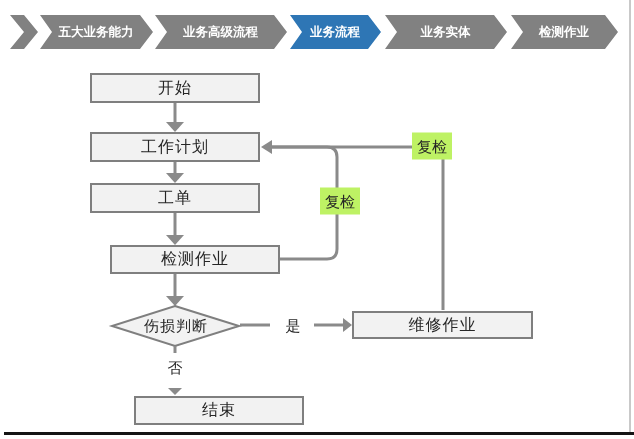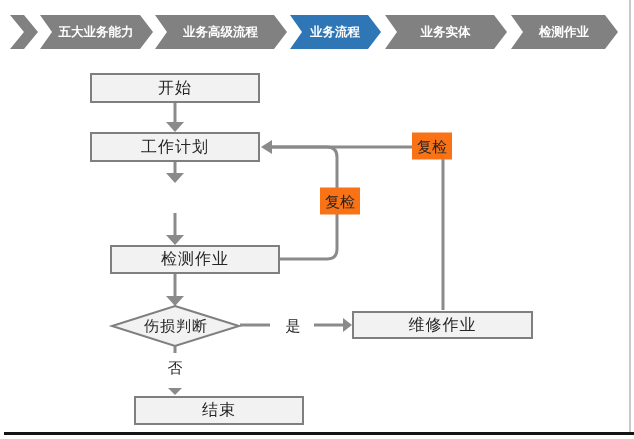--- a/index.html
+++ b/index.html
@@ -32,21 +32,21 @@
     font-size:16px;color:var(--text,#262626);letter-spacing:1px;
   }
   .node-label{
     position:absolute;transform:translate(-50%,-50%);
     font-size:15px;color:var(--text,#262626);letter-spacing:1px;white-space:nowrap;
   }
   .edge-label{
     position:absolute;transform:translate(-50%,-50%);
     font-size:15px;color:var(--text,#262626);white-space:nowrap;line-height:1;
   }
-  .edge-label.bg{background:#f97316;padding:6px 5px;text-align:right;}
+  .edge-label.bg{background:#bef264;padding:6px 5px;text-align:right;}
 
   .slide-bottom-border{position:absolute;left:4px;top:432px;width:630px;height:3px;background:var(--divider,#141414);}
   .slide-right-border{position:absolute;left:629px;top:0;width:2px;height:432px;background:#c9c9c9;}
 </style>
 </head>
 <body>
 
 <div class="stage">
 
   <div class="nav">
@@ -104,20 +104,21 @@
     </g>
 
     <g>
       <line class="connector-line" x1="175" y1="346" x2="175" y2="353"></line>
       <polygon class="connector-head" points="168,388 182,388 175,395"></polygon>
     </g>
   </svg>
 
   <div class="node" style="left:90px;top:73px;width:170px;height:30px;">开始</div>
   <div class="node" style="left:90px;top:132px;width:170px;height:30px;">工作计划</div>
+  <div class="node" style="left:90px;top:183px;width:170px;height:30px;">工单</div>
   <div class="node" style="left:90px;top:245px;width:170px;height:29px;margin-left:20px;">检测作业</div>
   <div class="node" style="left:352px;top:311px;width:181px;height:28px;">维修作业</div>
   <div class="node" style="left:90px;top:396px;width:170px;height:29px;margin-left:44px;">结束</div>
 
   <div class="node-label" style="left:176px;top:326px;">伤损判断</div>
 
   <div class="edge-label bg" style="left:340px;top:201px;">复检</div>
   <div class="edge-label bg" style="left:432px;top:146px;">复检</div>
   <div class="edge-label" style="left:293px;top:325px;">是</div>
   <div class="edge-label" style="left:175px;top:367px;">否</div>

